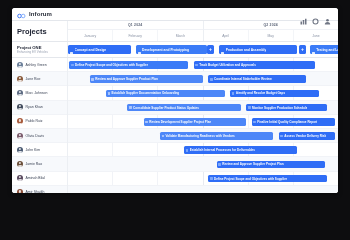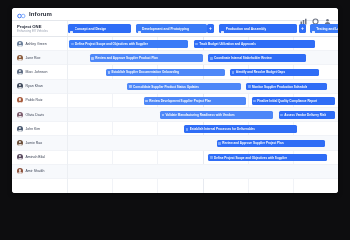--- a/index.html
+++ b/index.html
@@ -208,20 +208,43 @@
       </span>
       <span class="ticon">
         <svg width="7" height="7" viewBox="0 0 14 14">
           <circle cx="7" cy="4.5" r="2.6" fill="#4a5264"></circle>
           <path d="M1.6 13.2a5.4 5.4 0 0 1 10.8 0z" fill="#4a5264"></path>
         </svg>
       </span>
     </div>
   </div>
 
+  <div class="thead">
+    <div class="thead-title">
+      <span>Projects</span>
+    </div>
+    <div class="thead-grid">
+      <div class="q-col">
+        <div class="q-label">Q1 2024</div>
+        <div class="q-months">
+          <div class="m-cell">January</div>
+          <div class="m-cell">February</div>
+          <div class="m-cell">March</div>
+        </div>
+      </div>
+      <div class="q-col">
+        <div class="q-label">Q2 2024</div>
+        <div class="q-months">
+          <div class="m-cell">April</div>
+          <div class="m-cell">May</div>
+          <div class="m-cell">June</div>
+        </div>
+      </div>
+    </div>
+  </div>
 
   <div class="projrow">
     <div class="projrow-label">
       <span class="pname">Project ONE</span>
       <span class="psub">Enhancing EV Vehicles</span>
     </div>
     <div class="projrow-track" id="phase-track">
         <div class="phase" style="left: 0%; width: 23.5%; background: rgb(47, 109, 246);">
           <span class="ph-ico"><svg width="3" height="3" viewBox="0 0 8 8">
               <rect x="0" y="0" width="8" height="8" rx="1.4" fill="rgba(255,255,255,.85)"></rect>

